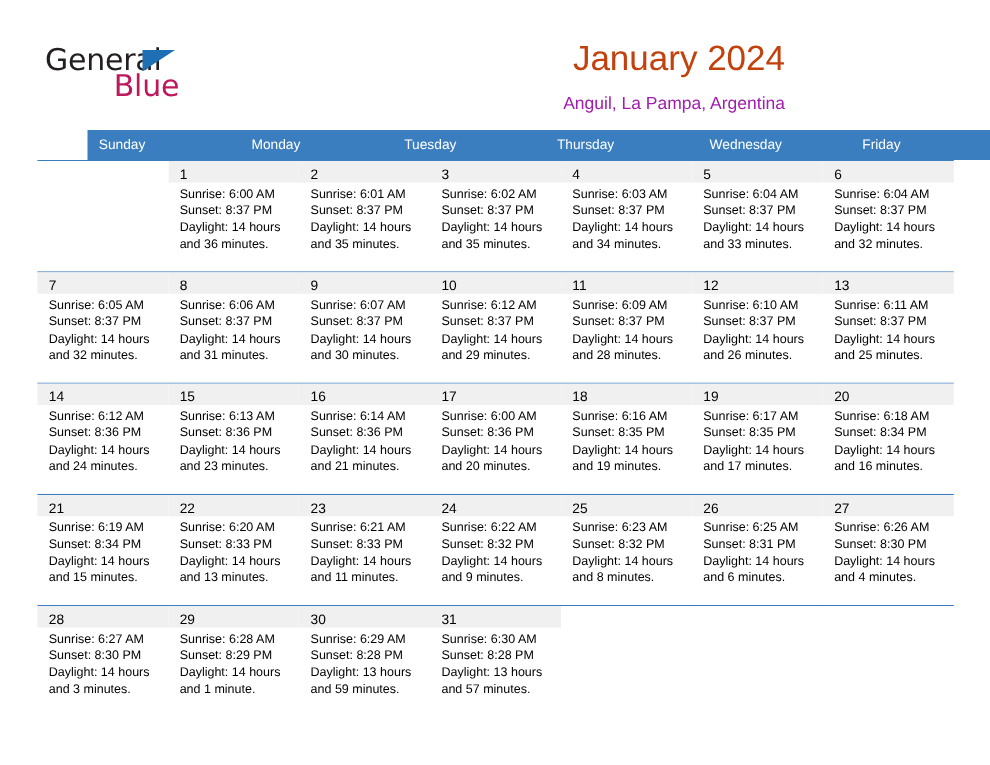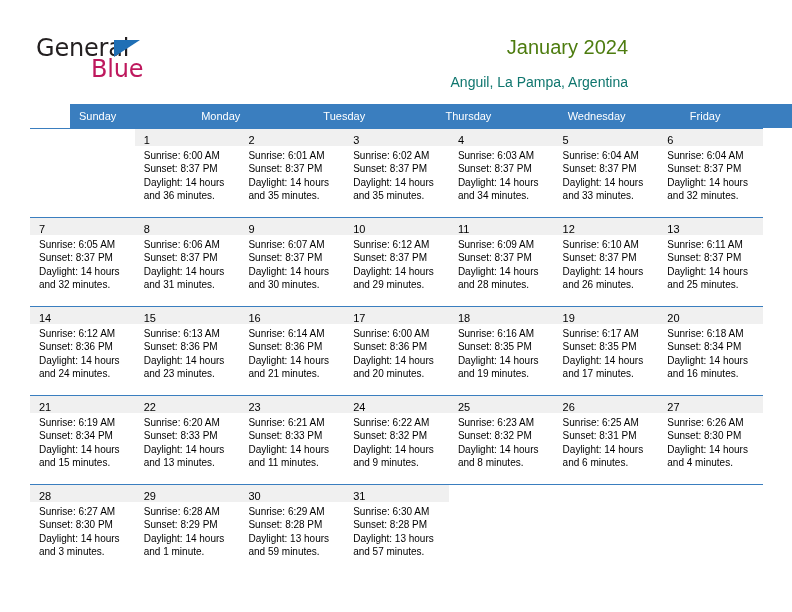--- a/index.html
+++ b/index.html
@@ -71,30 +71,30 @@
     line-height: 28px;
   }
 
   .title-block {
     position: absolute;
     right: 36px;
     top: 30px;
     text-align: right;
   }
   .cal-title {
-    font-size: 20px;
+    font-size: 28px;
     font-weight: 400;
-    color: #4d7c0f;
+    color: #c2410c;
     line-height: 34px;
     white-space: nowrap;
   }
   .cal-subtitle {
     font-size: 14px;
     font-weight: 400;
-    color: #0f766e;
+    color: #a21caf;
     line-height: 18px;
     margin-top: 9px;
     white-space: nowrap;
   }
 
   
   .calendar {
     position: absolute;
     left: 30px;
     top: 104px;

